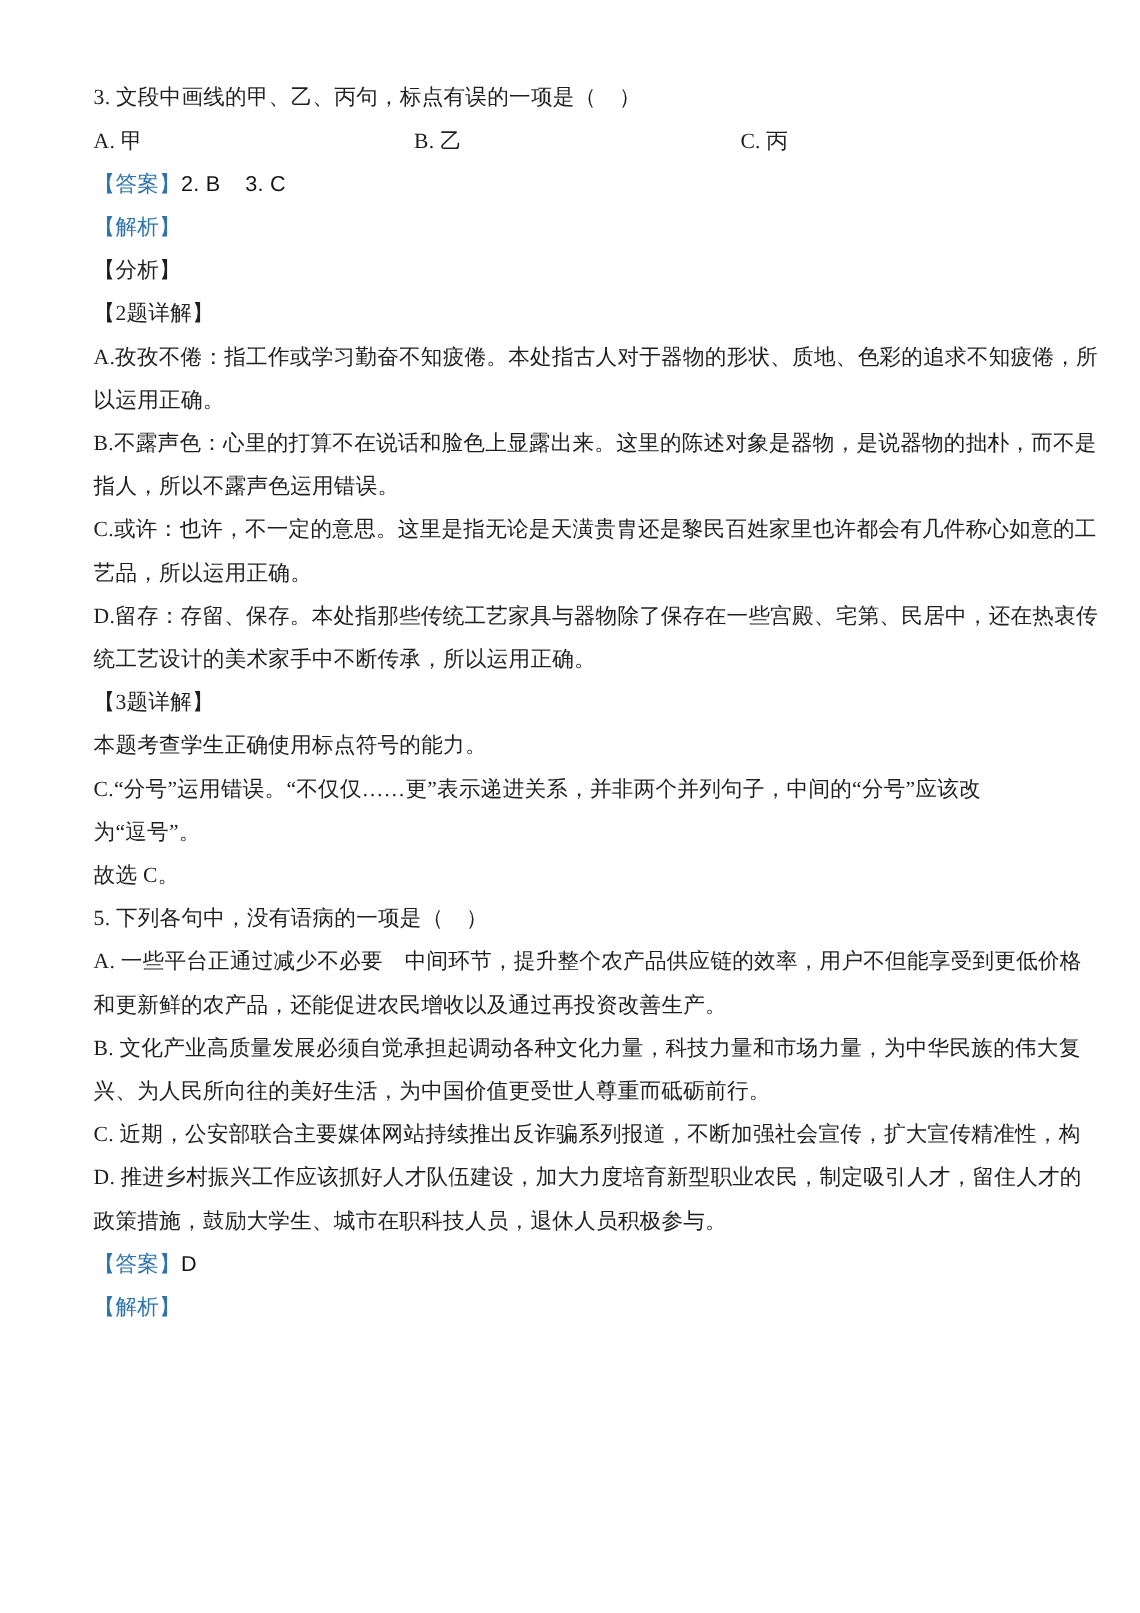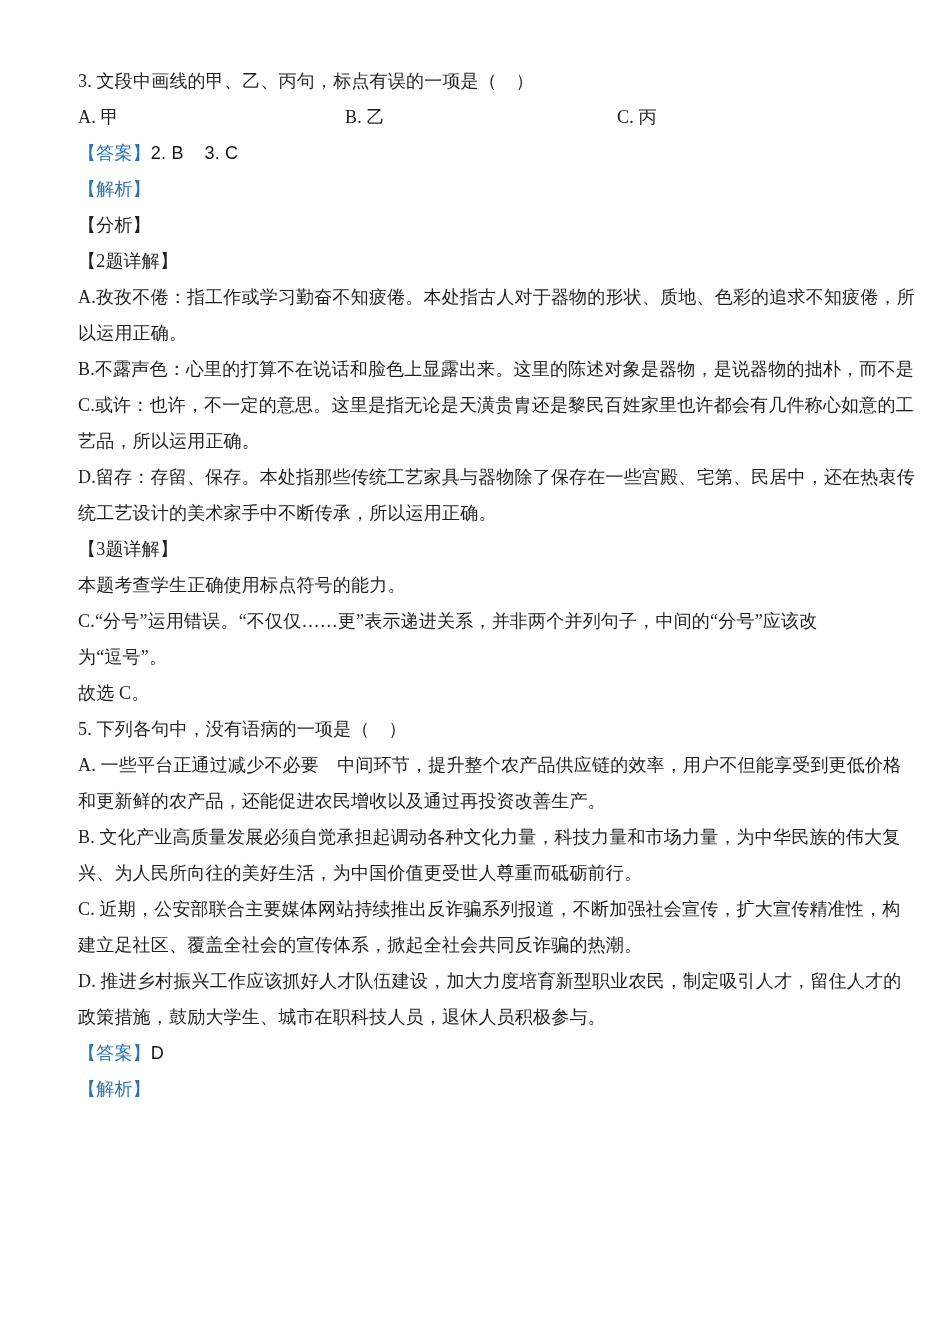--- a/index.html
+++ b/index.html
@@ -61,36 +61,36 @@
   <div class="content" id="doc-lines">
       <div class="line">3. 文段中画线的甲、乙、丙句，标点有误的一项是（    ）</div>
       <div class="line"><span class="opt opt-0">A. 甲</span><span class="opt opt-1">B. 乙</span><span class="opt opt-2">C. 丙</span></div>
       <div class="line"><span class="blue">【答案】</span><span class="ans-value">2. B    3. C</span></div>
       <div class="line"><span class="blue">【解析】</span></div>
       <div class="line">【分析】</div>
       <div class="line">【2题详解】</div>
       <div class="line">A.孜孜不倦：指工作或学习勤奋不知疲倦。本处指古人对于器物的形状、质地、色彩的追求不知疲倦，所</div>
       <div class="line">以运用正确。</div>
       <div class="line">B.不露声色：心里的打算不在说话和脸色上显露出来。这里的陈述对象是器物，是说器物的拙朴，而不是</div>
+      <div class="line">指人，所以不露声色运用错误。</div>
       <div class="line">C.或许：也许，不一定的意思。这里是指无论是天潢贵胄还是黎民百姓家里也许都会有几件称心如意的工</div>
       <div class="line">艺品，所以运用正确。</div>
       <div class="line">D.留存：存留、保存。本处指那些传统工艺家具与器物除了保存在一些宫殿、宅第、民居中，还在热衷传</div>
       <div class="line">统工艺设计的美术家手中不断传承，所以运用正确。</div>
       <div class="line">【3题详解】</div>
       <div class="line">本题考查学生正确使用标点符号的能力。</div>
       <div class="line">C.“分号”运用错误。“不仅仅……更”表示递进关系，并非两个并列句子，中间的“分号”应该改</div>
       <div class="line">为“逗号”。</div>
       <div class="line">故选 C。</div>
       <div class="line">5. 下列各句中，没有语病的一项是（    ）</div>
       <div class="line">A. 一些平台正通过减少不必要　中间环节，提升整个农产品供应链的效率，用户不但能享受到更低价格</div>
       <div class="line">和更新鲜的农产品，还能促进农民增收以及通过再投资改善生产。</div>
       <div class="line">B. 文化产业高质量发展必须自觉承担起调动各种文化力量，科技力量和市场力量，为中华民族的伟大复</div>
       <div class="line">兴、为人民所向往的美好生活，为中国价值更受世人尊重而砥砺前行。</div>
       <div class="line">C. 近期，公安部联合主要媒体网站持续推出反诈骗系列报道，不断加强社会宣传，扩大宣传精准性，构</div>
-      <div class="line">建立足社区、覆盖全社会的宣传体系，掀起全社会共同反诈骗的热潮。</div>
       <div class="line">D. 推进乡村振兴工作应该抓好人才队伍建设，加大力度培育新型职业农民，制定吸引人才，留住人才的</div>
       <div class="line">政策措施，鼓励大学生、城市在职科技人员，退休人员积极参与。</div>
       <div class="line"><span class="blue">【答案】</span><span class="ans-value">D</span></div>
       <div class="line"><span class="blue">【解析】</span></div>
     </div>
   <div class="footer">
     <span>第 2 页 | 共 22 页</span>
   </div>
 </div>
 

